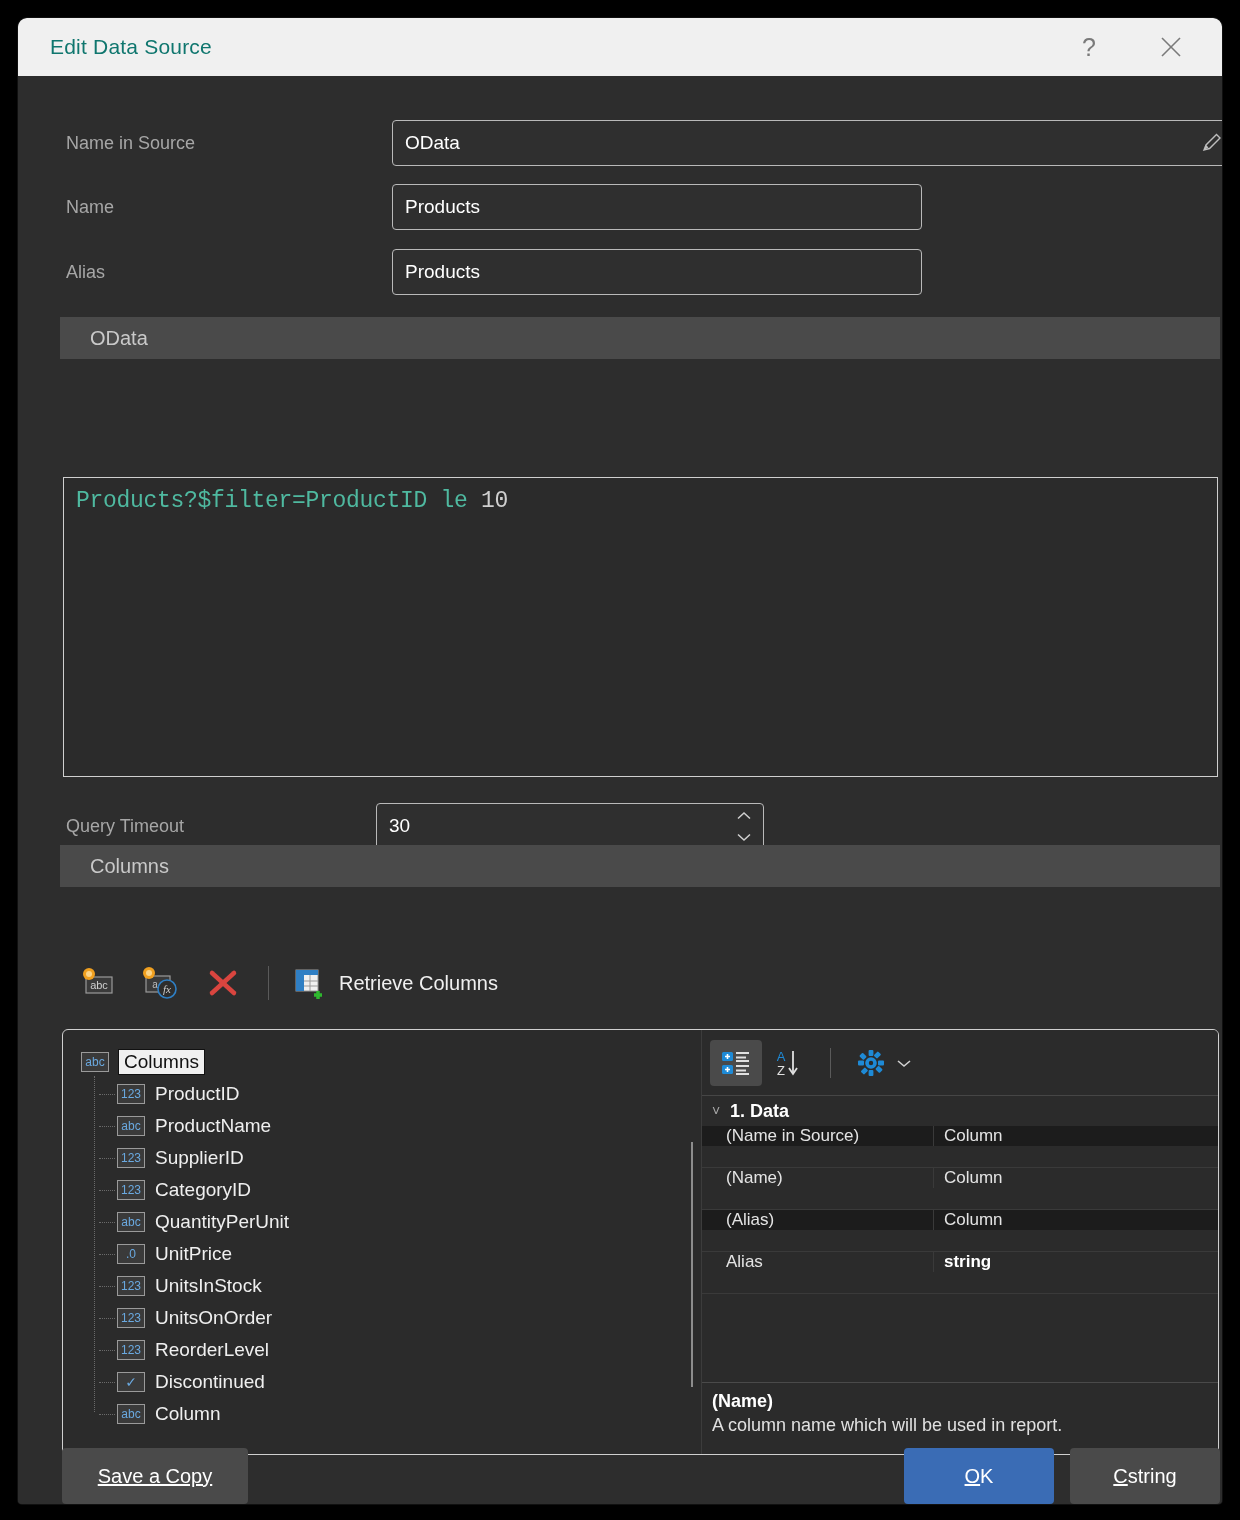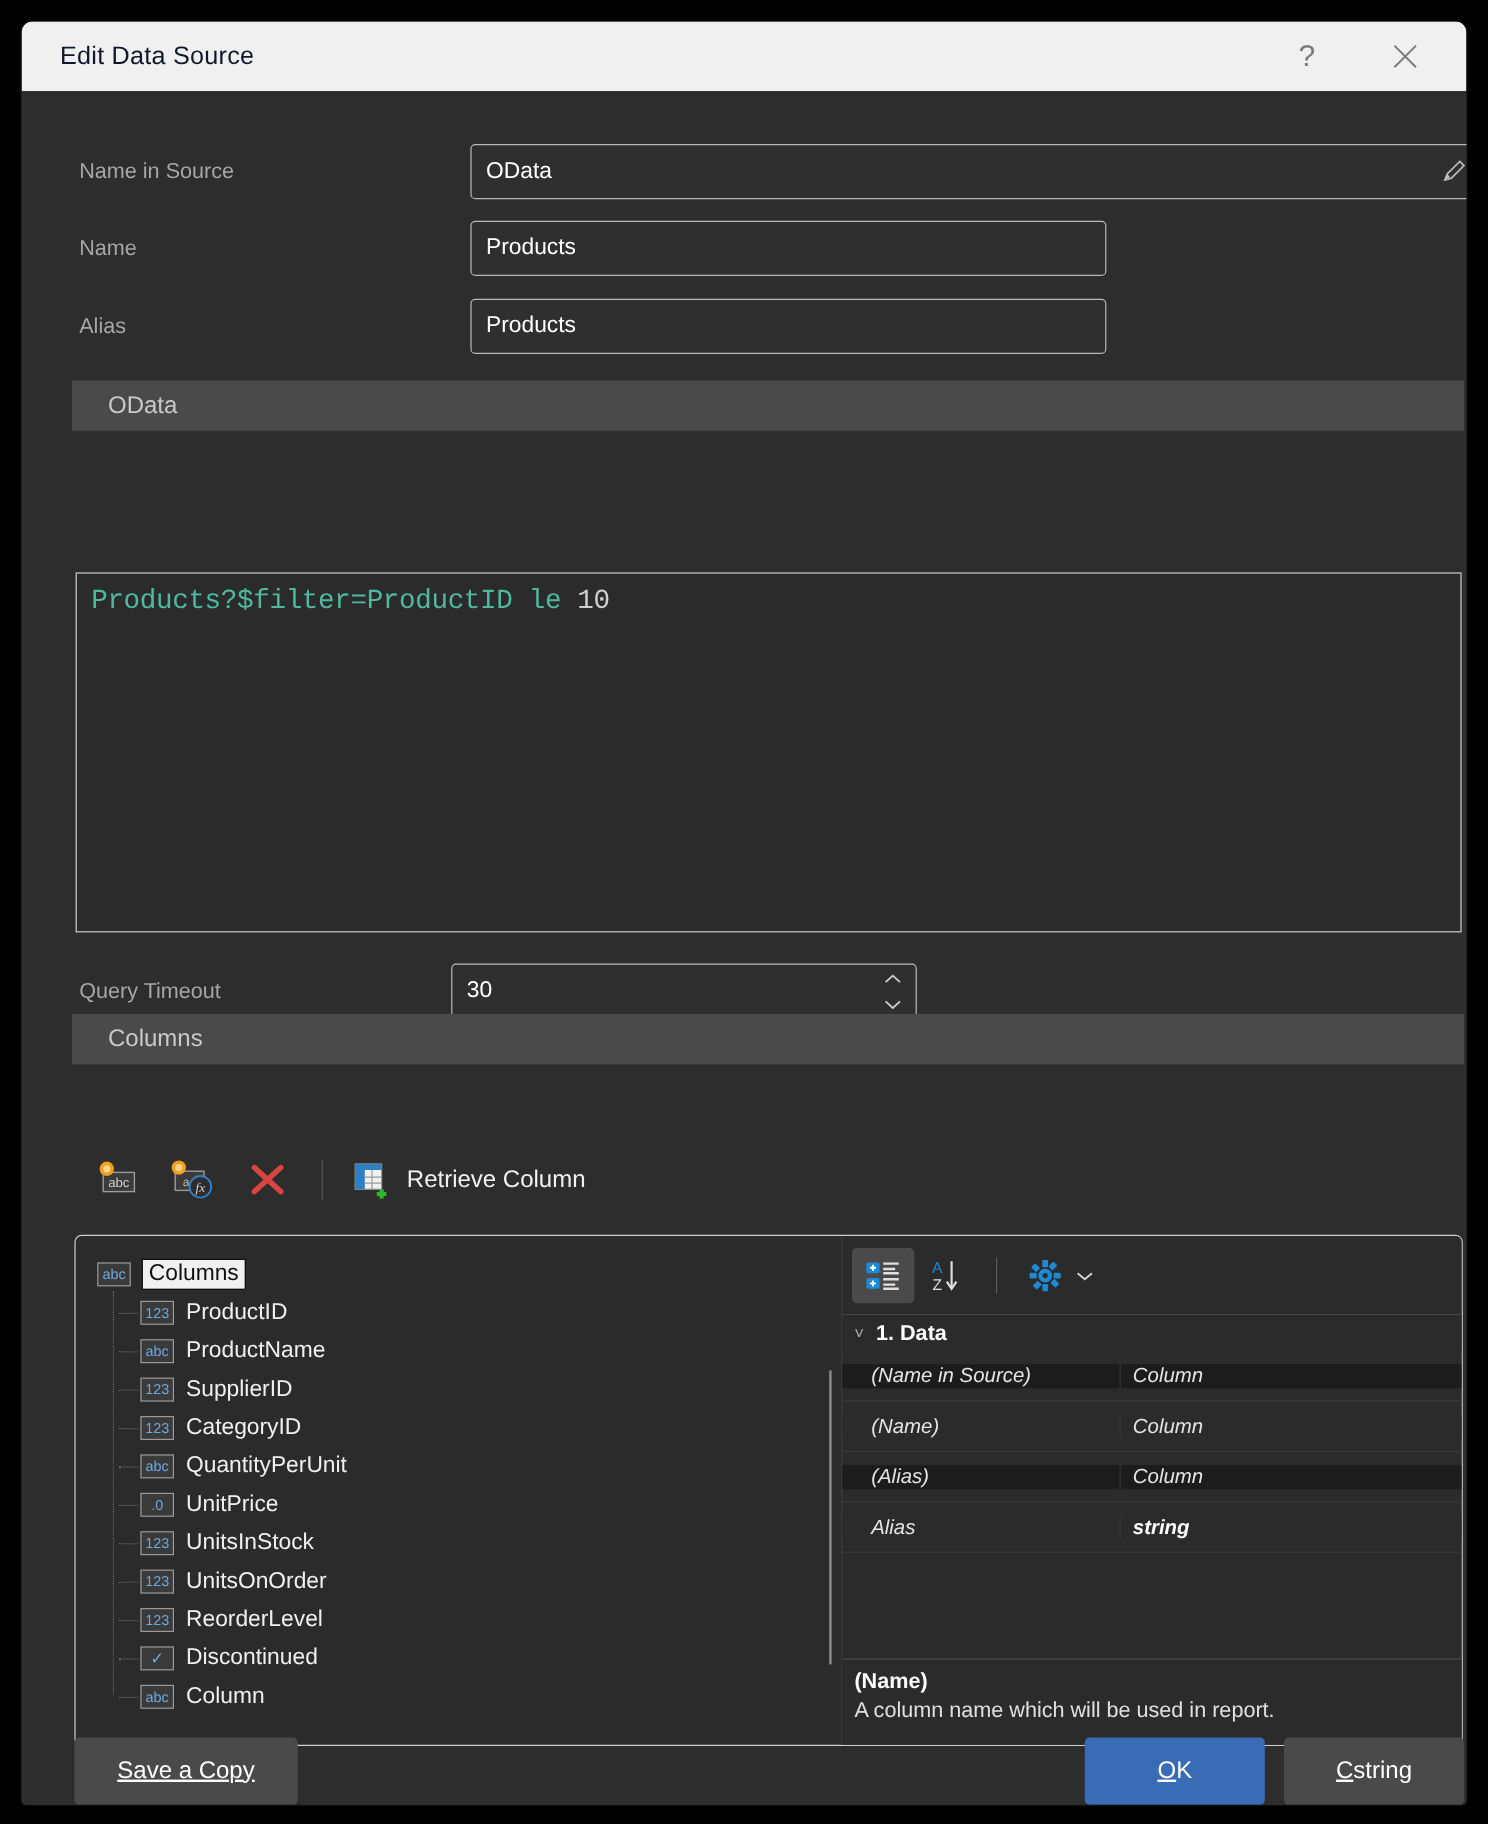--- a/index.html
+++ b/index.html
@@ -27,21 +27,21 @@
     position: relative;
     height: 58px;
     background: #f0f0f0;
     border-radius: 8px 8px 0 0;
   }
   #titlebar .title {
     position: absolute;
     left: 32px; top: 50%;
     transform: translateY(-50%);
     font-size: 21px;
-    color: #0f172a;
+    color: #0f766e;
     letter-spacing: .2px;
     white-space: nowrap;
   }
   .win-btn {
     position: absolute;
     top: 0;
     height: 58px;
     width: 58px;
     display: flex;
     align-items: center;
@@ -310,23 +310,22 @@
     font-size: 14px;
   }
   .pg-cat .cat-label {
     font-size: 18px;
     color: #ffffff;
     font-weight: bold;
   }
   .pg-row {
     display: flex;
     height: 42px;
-    align-items: center;
+    align-items: flex-start;
     border-bottom: 1px solid #3a3a3a;
-    font-style: italic;
   }
   .pg-row .k {
     width: 232px;
     padding-left: 24px;
     display: flex;
     align-items: center;
     font-size: 17px;
     color: #e4e4e4;
     border-right: 1px solid #3a3a3a;
   }
@@ -504,21 +503,21 @@
         <svg width="34" height="32" viewBox="0 0 34 32">
           <rect x="3" y="3" width="22" height="21" fill="#f0f0f0" stroke="#9a9a9a" stroke-width="1"></rect>
           <rect x="3" y="3" width="8" height="21" fill="#2f7fc4"></rect>
           <rect x="3" y="3" width="22" height="5" fill="#2f7fc4"></rect>
           <line x1="17" y1="8" x2="17" y2="24" stroke="#9a9a9a" stroke-width="1"></line>
           <line x1="11" y1="14" x2="25" y2="14" stroke="#9a9a9a" stroke-width="1"></line>
           <line x1="11" y1="19" x2="25" y2="19" stroke="#9a9a9a" stroke-width="1"></line>
           <line x1="25" y1="24" x2="25" y2="32" stroke="#2eb82e" stroke-width="3.5"></line>
           <line x1="21" y1="28" x2="29" y2="28" stroke="#2eb82e" stroke-width="3.5"></line>
         </svg>
-        <span class="label">Retrieve Column</span>
+        <span class="label">Retrieve Columns</span>
       </div>
     </div>
 
     <div id="lower-panel">
 
       <div id="tree">
         <div class="tree-node">
           <div class="type-icon">abc</div>
           <div class="node-text selected">Columns</div>
         </div>

